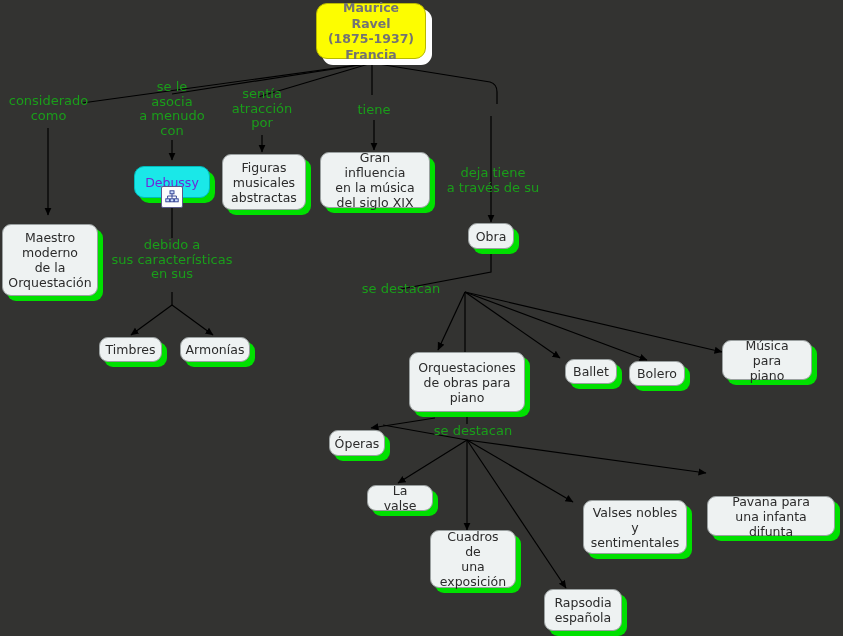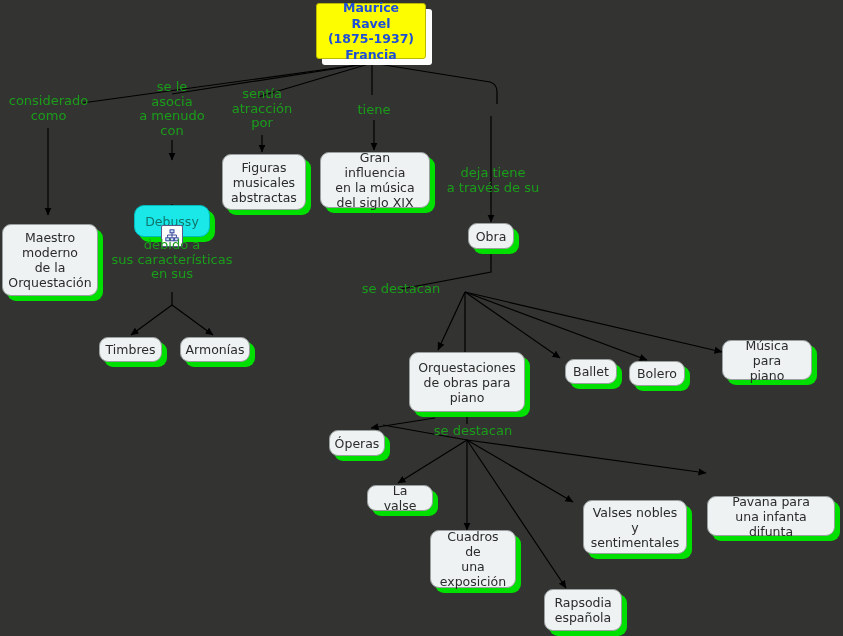--- a/index.html
+++ b/index.html
@@ -26,35 +26,34 @@
     display:flex;
     align-items:center;
     justify-content:center;
     padding:3px 7px;
     box-shadow:5px 5px 0 0 #00e000;
     z-index:3;
     white-space:pre-line;
   }
   .node.root{
     background:#fdfd00;
-    color:#1d4ed8;
+    color:#737373;
     font-weight:bold;
     font-size:12.5px;
     line-height:15.5px;
     border:1px solid #b8b800;
-    border-radius:3px;
+    border-radius:11px;
     box-shadow:6px 6px 0 0 #ffffff;
     z-index:5;
   }
   .node.highlight{
     background:#1ae8e8;
     border:1px solid #0bb;
     border-radius:10px;
-    color:#0f766e;
-    margin-top:39px;
+    color:#6d28d9;
   }
   .badge{
     position:absolute;
     left:50%;
     transform:translateX(-50%);
     bottom:-11px;
     width:20px;height:20px;
     background:#fdfdfd;
     border:1px solid #5a5a8a;
     border-radius:2px;

